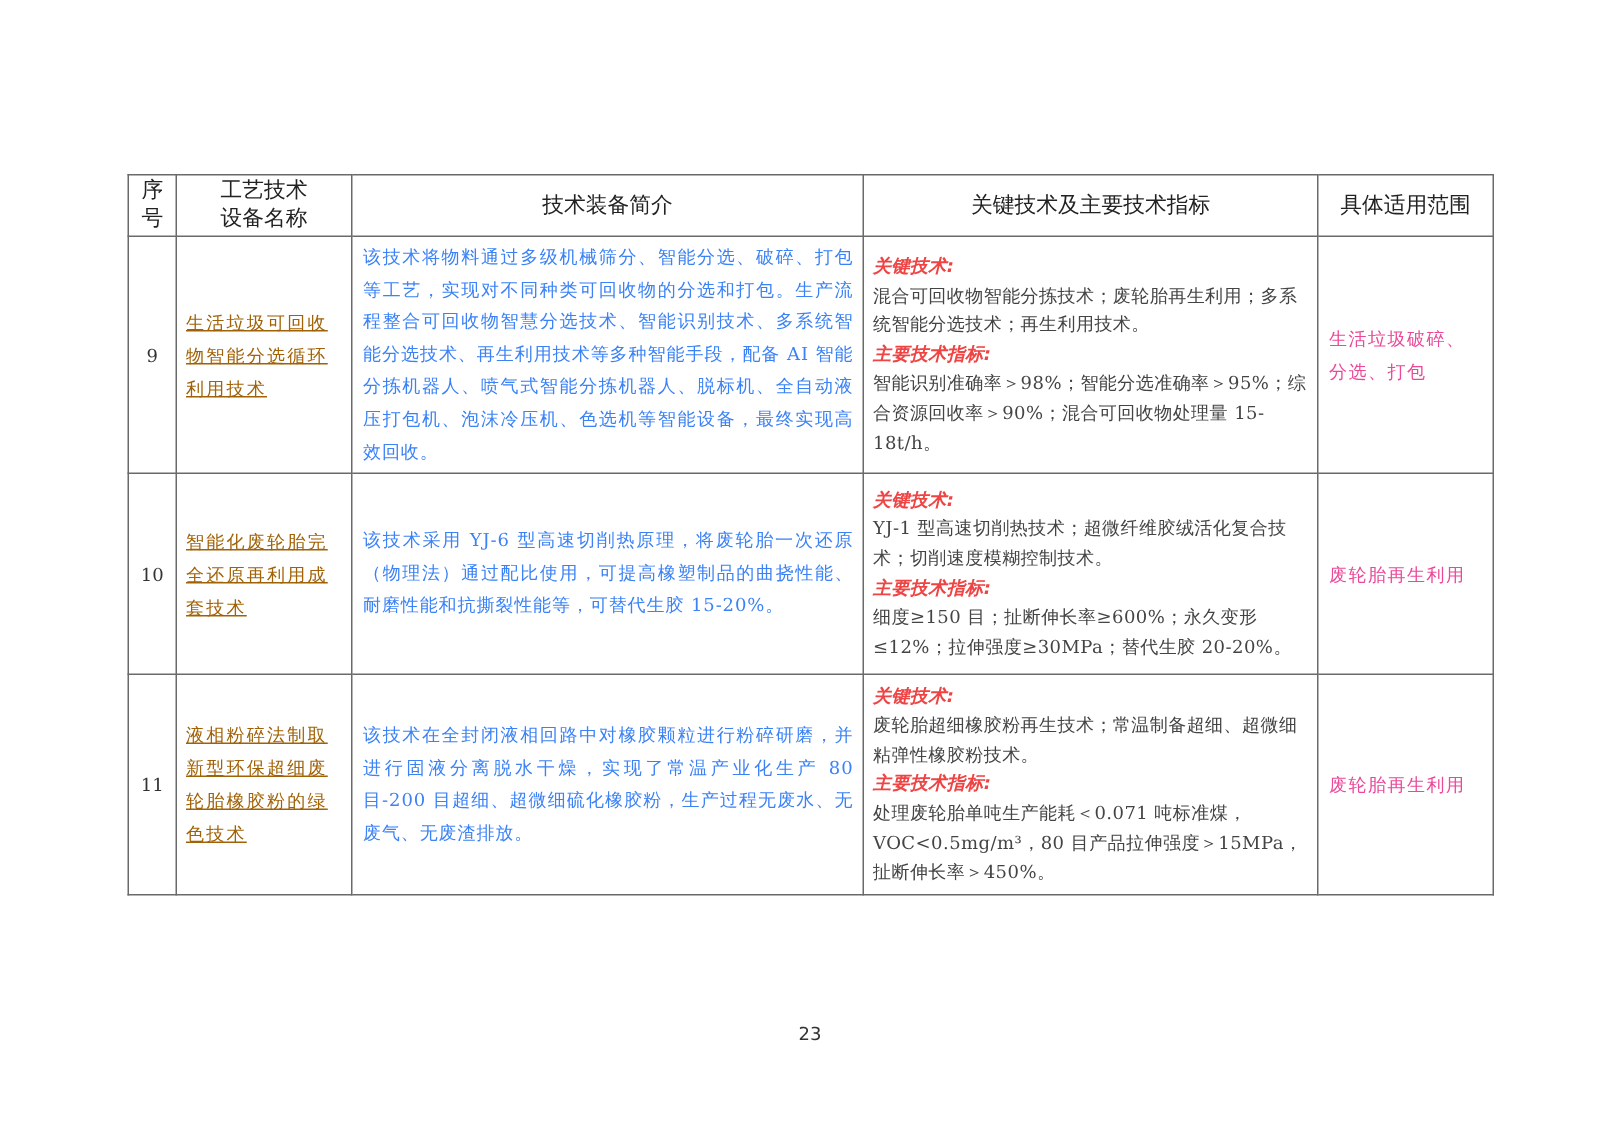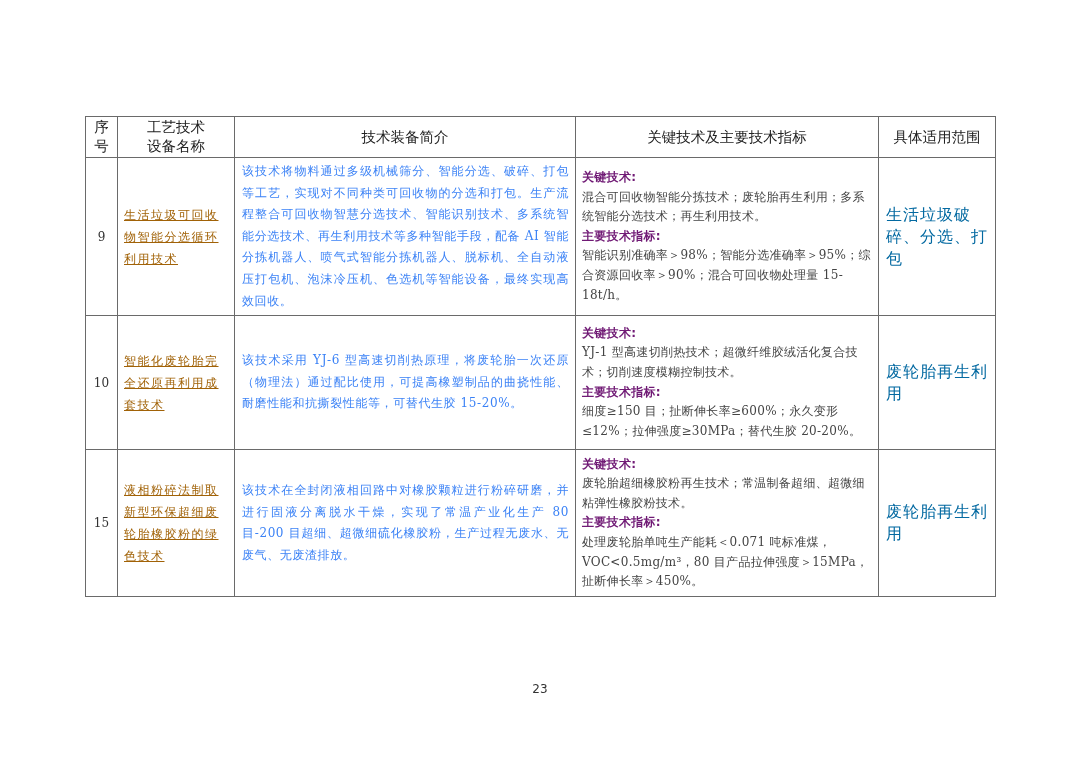--- a/index.html
+++ b/index.html
@@ -16,23 +16,23 @@
   }
   table.doc th {
     font-family: "DejaVu Sans", "Liberation Sans", sans-serif;
     font-weight:normal; font-size:14.5px; color:#222; line-height:19px; text-align:center;
     height:40px;
   }
   .c-num { text-align:center; font-size:12px; }
   .c-name { padding:0 6px 0 6px !important; font-size:12px; line-height:22px; color:#a16207; letter-spacing:1.5px;text-decoration:underline; }
   .c-desc { padding:3px 6px 3px 7px !important; font-size:12px; line-height:21.6px; color:#3b82f6; letter-spacing:0.6px; text-align:justify; }
   .c-key { padding:3px 6px 3px 6px !important; font-size:12px; line-height:19.6px; color:#444; letter-spacing:0.3px; }
-  .c-key .lbl { font-family:"DejaVu Sans","Liberation Sans",sans-serif; font-weight:bold; color:#701a75; font-size:12px; display:block; }
+  .c-key .lbl { font-family:"DejaVu Sans","Liberation Sans",sans-serif; font-weight:bold; color:#ef4444; font-size:12px; display:block;font-style:italic; }
   .c-key .txt { display:block; }
-  .c-scope { padding:0 6px 0 7px !important; font-size:16px; line-height:22px; color:#0369a1; letter-spacing:1px; }
+  .c-scope { padding:0 6px 0 7px !important; font-size:12px; line-height:22px; color:#ec4899; letter-spacing:1px; }
   .page-num {
     position:absolute; left:0; width:1080px; top:682px; text-align:center;
     font-family:"DejaVu Sans","Liberation Sans",sans-serif; font-size:12px; color:#333;
   }
   tr.r9 td { height:143px; }
   tr.r10 td { height:127px; }
   tr.r11 td { height:140px; }
 </style>
 </head>
 <body>
@@ -79,21 +79,21 @@
       <td class="c-desc">该技术采用 YJ-6 型高速切削热原理，将废轮胎一次还原（物理法）通过配比使用，可提高橡塑制品的曲挠性能、耐磨性能和抗撕裂性能等，可替代生胶 15-20%。</td>
       <td class="c-key">
         <span class="lbl">关键技术:</span>
         <span class="txt">YJ-1 型高速切削热技术；超微纤维胶绒活化复合技术；切削速度模糊控制技术。</span>
         <span class="lbl">主要技术指标:</span>
         <span class="txt">细度≥150 目；扯断伸长率≥600%；永久变形≤12%；拉伸强度≥30MPa；替代生胶 20-20%。</span>
       </td>
       <td class="c-scope">废轮胎再生利用</td>
     </tr>
     <tr class="r11">
-      <td class="c-num">15</td>
+      <td class="c-num">11</td>
       <td class="c-name">液相粉碎法制取新型环保超细废轮胎橡胶粉的绿色技术</td>
       <td class="c-desc">该技术在全封闭液相回路中对橡胶颗粒进行粉碎研磨，并进行固液分离脱水干燥，实现了常温产业化生产 80 目-200 目超细、超微细硫化橡胶粉，生产过程无废水、无废气、无废渣排放。</td>
       <td class="c-key">
         <span class="lbl">关键技术:</span>
         <span class="txt">废轮胎超细橡胶粉再生技术；常温制备超细、超微细粘弹性橡胶粉技术。</span>
         <span class="lbl">主要技术指标:</span>
         <span class="txt">处理废轮胎单吨生产能耗＜0.071 吨标准煤，VOC&lt;0.5mg/m³，80 目产品拉伸强度＞15MPa，扯断伸长率＞450%。</span>
       </td>
       <td class="c-scope">废轮胎再生利用</td>
     </tr>

